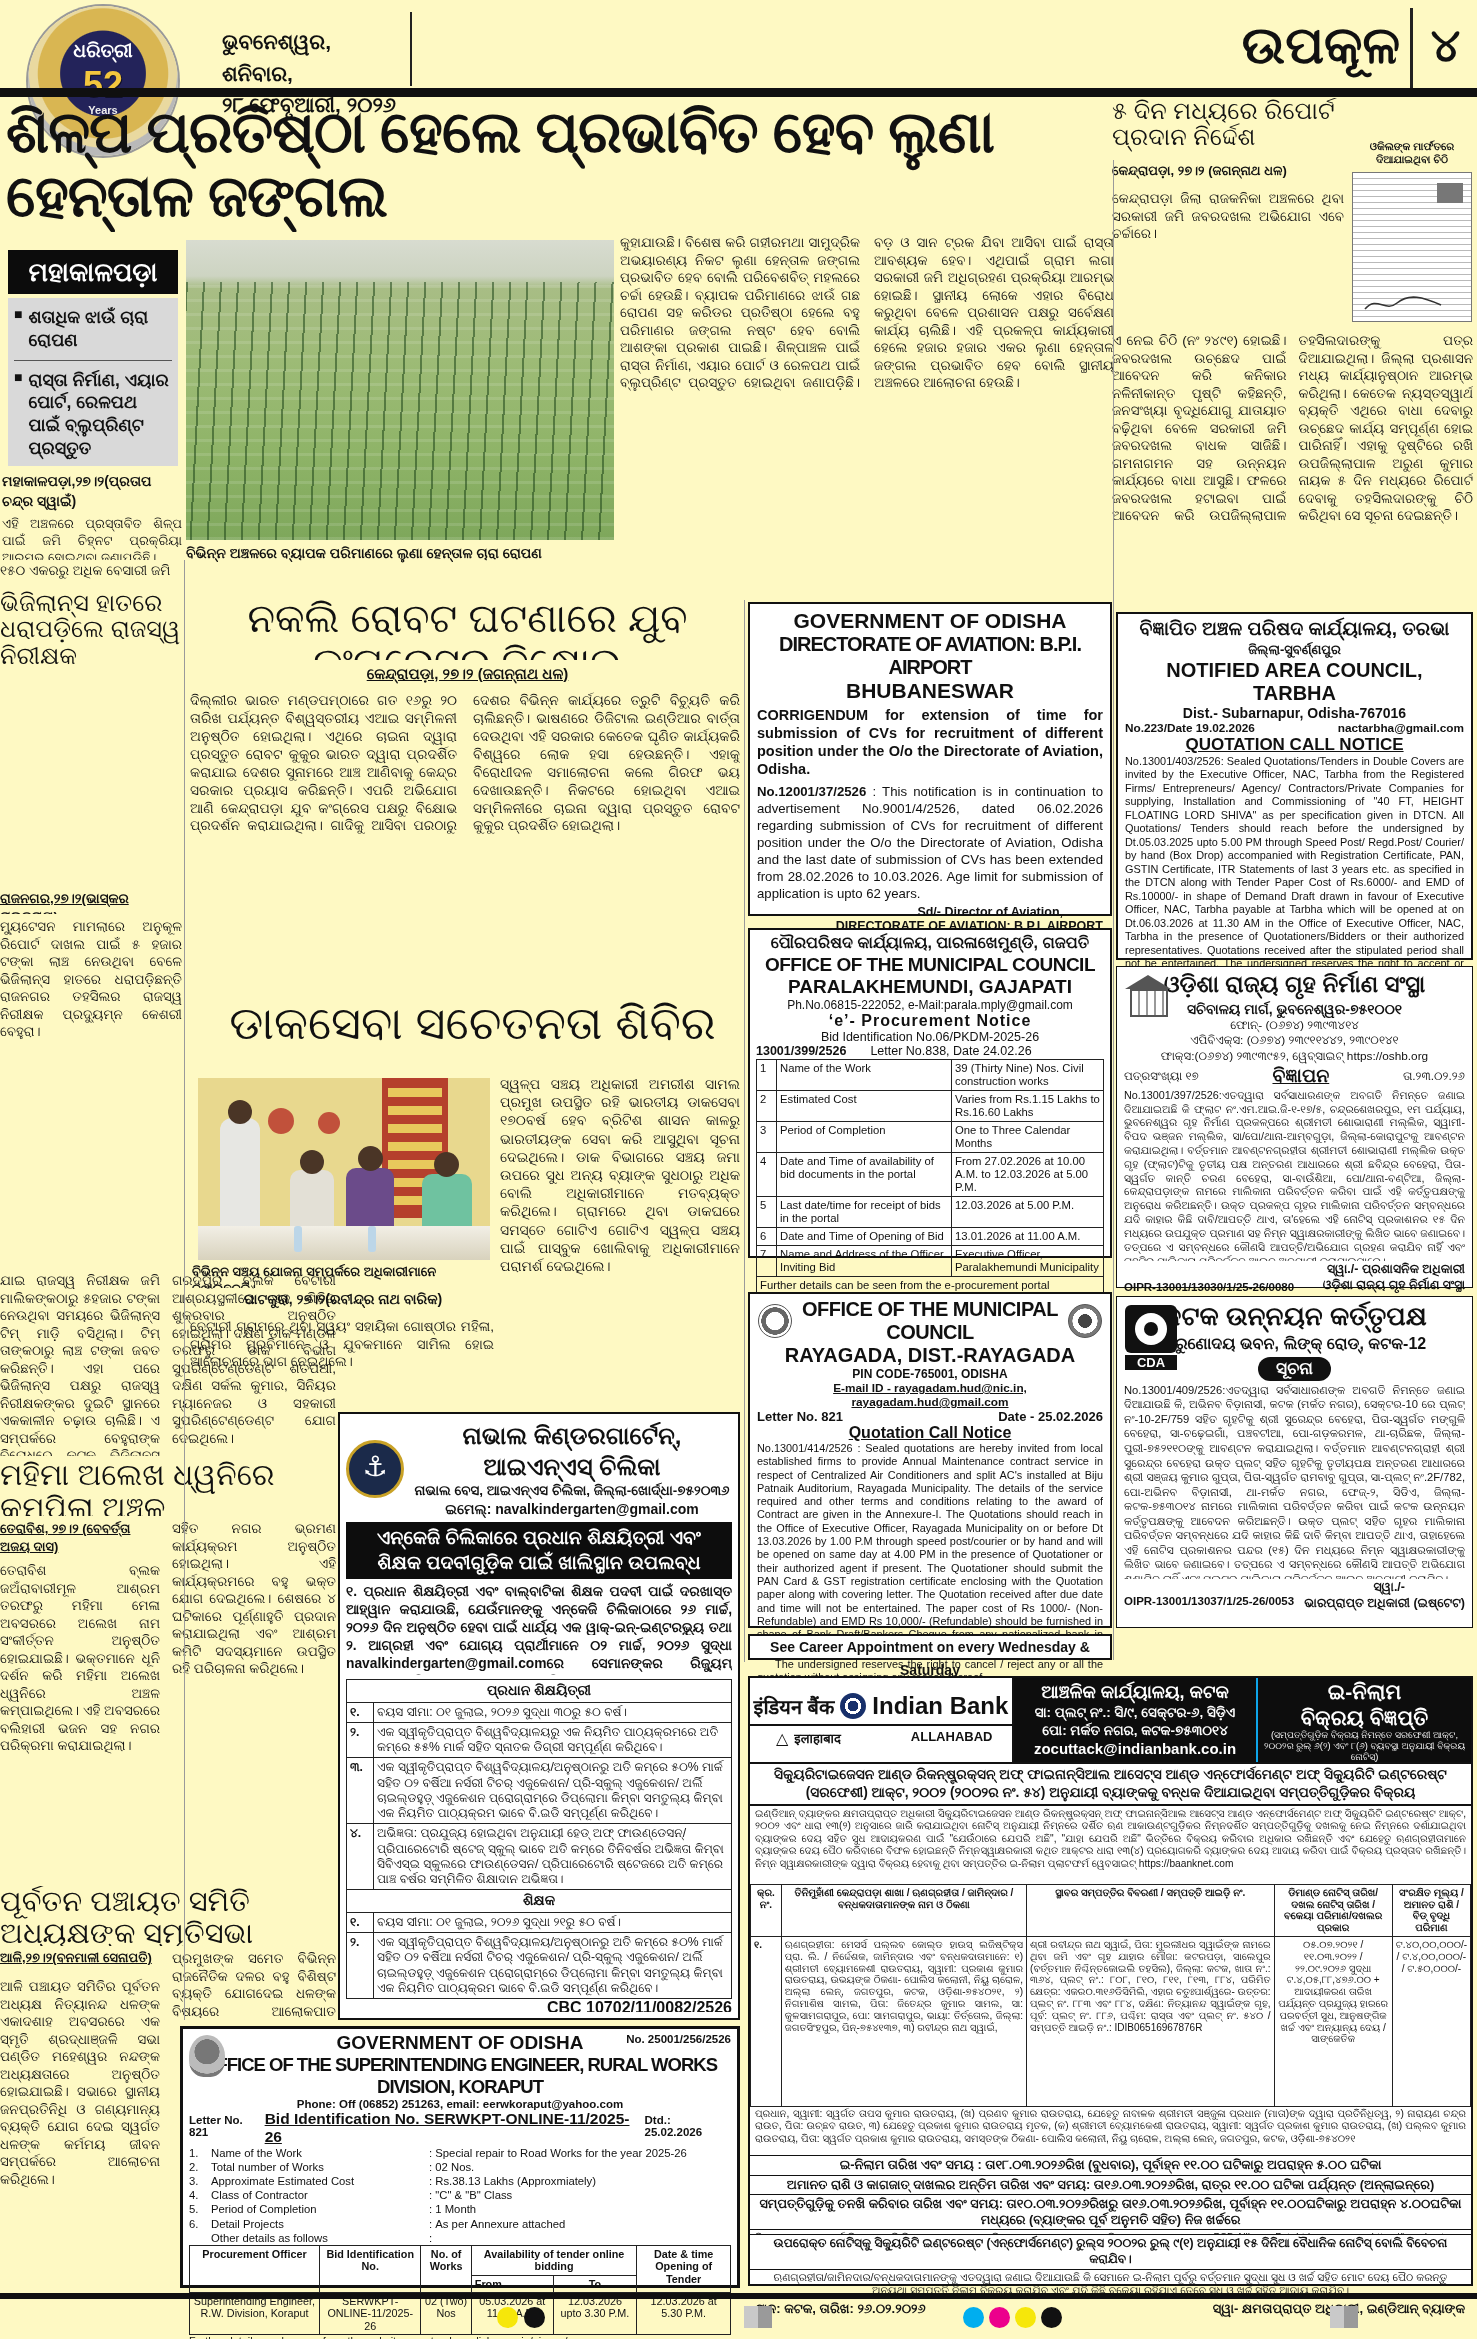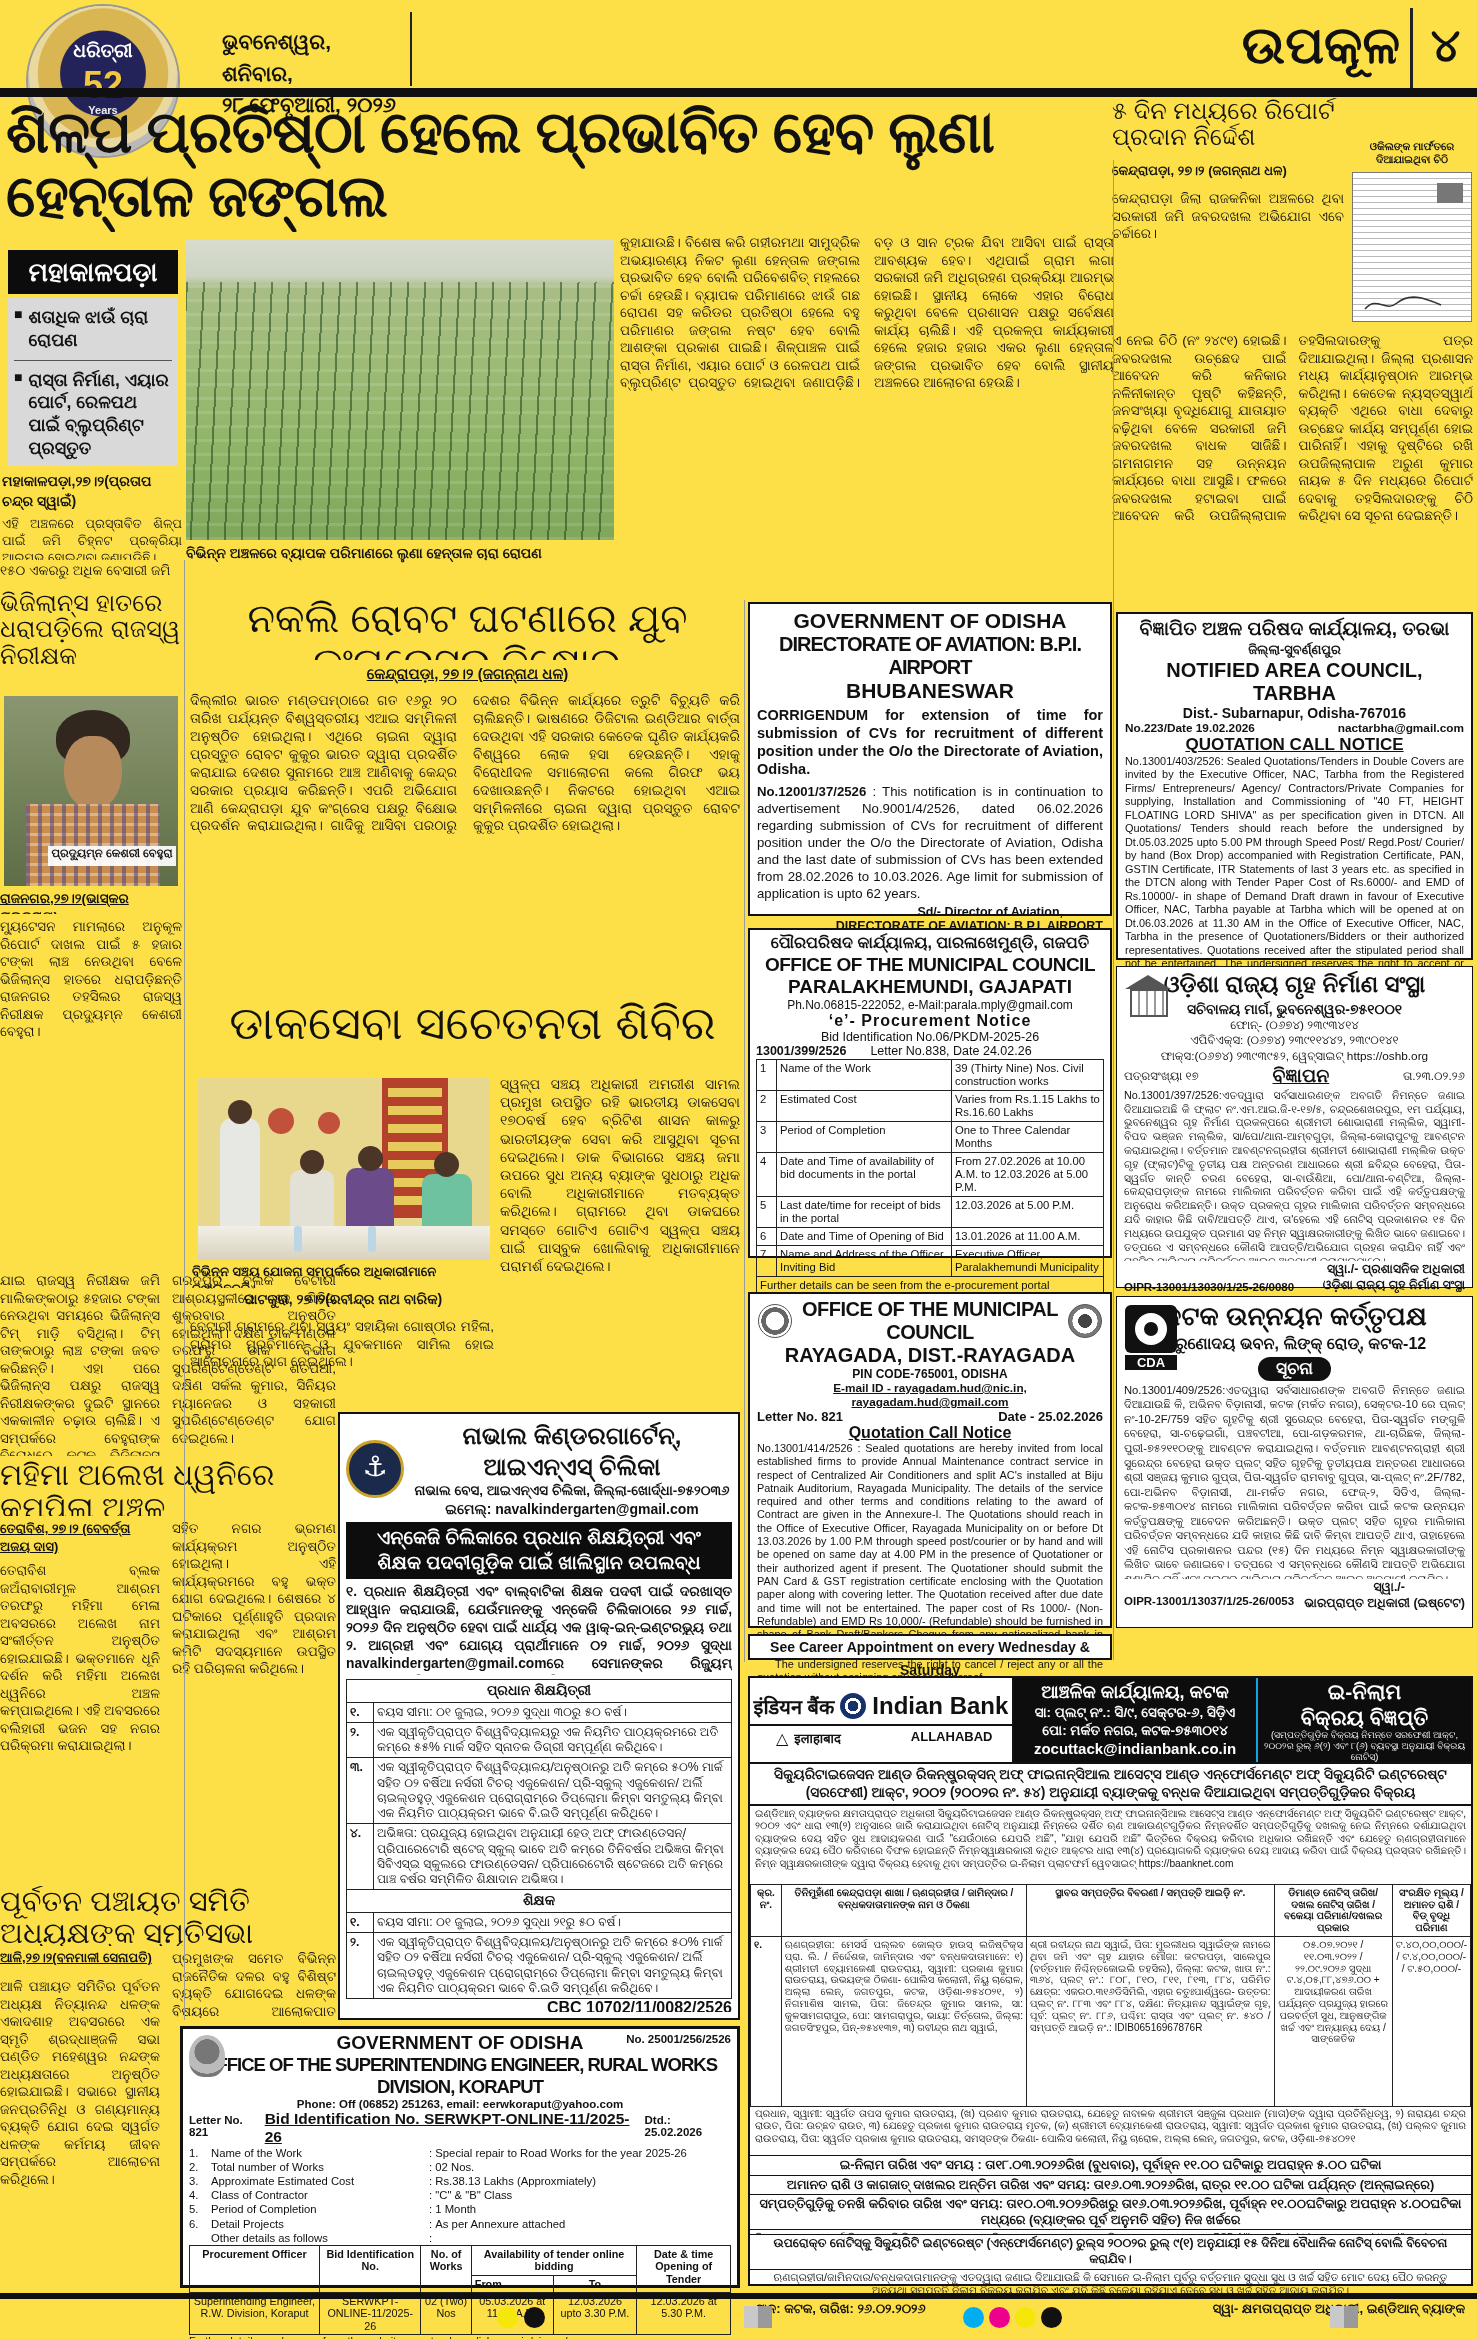--- a/index.html
+++ b/index.html
@@ -1,17 +1,17 @@
 <!DOCTYPE html>
 <html><head>
 <meta charset="utf-8">
 <style>
   html,body{margin:0;padding:0}
   body{font-family:"Liberation Sans","DejaVu Sans",sans-serif;color:#111;background:#888}
-  .page{position:relative;width:1477px;height:2339px;background:#fde047;margin:0 auto;overflow:hidden}
+  .page{position:relative;width:1477px;height:2339px;background:#fef9c3;margin:0 auto;overflow:hidden}
   .abs{position:absolute;box-sizing:border-box}
   .b{font-weight:700}.c{text-align:center}.j{text-align:justify}.r{text-align:right}
   .clip{overflow:hidden}
   .odia{line-height:1.3}
   .rule{background:#101010}
   .vline{background:#9a9a9a;width:1px}
   .box{border:2px solid #111;background:#fff}
   .hd-lead{font-size:58px;font-weight:800;line-height:1.1;letter-spacing:-1px}
   .hd-m{font-weight:400;line-height:1.1}
   .byline{font-weight:700}
@@ -91,26 +91,20 @@
   <div class="abs odia b clip" style="left:186px;top:544px;width:428px;height:24px;font-size:14px">ବିଭିନ୍ନ ଅଞ୍ଚଳରେ ବ୍ୟାପକ ପରିମାଣରେ ଲୁଣା ହେନ୍ତାଳ ଚାରା ରୋପଣ</div>
 
   <div class="abs odia body-t clip" style="left:620px;top:234px;width:494px;height:348px;column-count:2;column-gap:14px">
     <span>କୁହାଯାଉଛି। ବିଶେଷ କରି ଗହୀରମଥା ସାମୁଦ୍ରିକ ଅଭୟାରଣ୍ୟ ନିକଟ ଲୁଣା ହେନ୍ତାଳ ଜଙ୍ଗଲ ପ୍ରଭାବିତ ହେବ ବୋଲି ପରିବେଶବିତ୍ ମହଲରେ ଚର୍ଚ୍ଚା ହେଉଛି। ବ୍ୟାପକ ପରିମାଣରେ ଝାଉଁ ଗଛ ରୋପଣ ସହ କରିଡର ପ୍ରତିଷ୍ଠା ହେଲେ ବହୁ ପରିମାଣର ଜଙ୍ଗଲ ନଷ୍ଟ ହେବ ବୋଲି ଆଶଙ୍କା ପ୍ରକାଶ ପାଇଛି। ଶିଳ୍ପାଞ୍ଚଳ ପାଇଁ ରାସ୍ତା ନିର୍ମାଣ, ଏୟାର ପୋର୍ଟ ଓ ରେଳପଥ ପାଇଁ ବ୍ଲୁପ୍ରିଣ୍ଟ ପ୍ରସ୍ତୁତ ହୋଇଥିବା ଜଣାପଡ଼ିଛି।</span>
     <span> </span>
     <span>ବଡ଼ ଓ ସାନ ଟ୍ରକ ଯିବା ଆସିବା ପାଇଁ ରାସ୍ତା ଆବଶ୍ୟକ ହେବ। ଏଥିପାଇଁ ଗ୍ରାମ ଲଗା ସରକାରୀ ଜମି ଅଧିଗ୍ରହଣ ପ୍ରକ୍ରିୟା ଆରମ୍ଭ ହୋଇଛି। ସ୍ଥାନୀୟ ଲୋକେ ଏହାର ବିରୋଧ କରୁଥିବା ବେଳେ ପ୍ରଶାସନ ପକ୍ଷରୁ ସର୍ବେକ୍ଷଣ କାର୍ଯ୍ୟ ଚାଲିଛି। ଏହି ପ୍ରକଳ୍ପ କାର୍ଯ୍ୟକାରୀ ହେଲେ ହଜାର ହଜାର ଏକର ଲୁଣା ହେନ୍ତାଳ ଜଙ୍ଗଲ ପ୍ରଭାବିତ ହେବ ବୋଲି ସ୍ଥାନୀୟ ଅଞ୍ଚଳରେ ଆଲୋଚନା ହେଉଛି।</span>
   </div>
 
   <div class="abs odia body-t clip" style="left:0;top:562px;width:182px;height:26px">୧୫୦ ଏକରରୁ ଅଧିକ ବେସାରୀ ଜମି</div>
   <div class="abs odia hd-m clip" style="left:0;top:590px;width:182px;height:102px;font-size:24px">ଭିଜିଲାନ୍ସ ହାତରେ ଧରାପଡ଼ିଲେ ରାଜସ୍ୱ ନିରୀକ୍ଷକ</div>
-  <div class="abs photo-port" style="left:4px;top:696px;width:174px;height:190px">
-    <div class="abs hair" style="left:52px;top:14px;width:74px;height:56px"></div>
-    <div class="abs face" style="left:60px;top:40px;width:58px;height:74px"></div>
-    <div class="abs shirt" style="left:22px;top:108px;width:134px;height:82px"></div>
-    <div class="abs capstrip odia clip" style="right:2px;bottom:20px;width:128px;height:20px;font-size:11.5px;text-align:center">ପ୍ରଦ୍ୟୁମ୍ନ କେଶରୀ ବେହୁରା</div>
-  </div>
   <div class="abs odia byline u clip" style="left:0;top:890px;width:182px;height:24px;font-size:13.5px">ରାଜନଗର,୨୭।୨(ଭାସ୍କର ରାଉତରାୟ)</div>
   <div class="abs odia body-t clip" style="left:0;top:918px;width:182px;height:350px">ମ୍ୟୁଟେସନ ମାମଲାରେ ଅନୁକୂଳ ରିପୋର୍ଟ ଦାଖଲ ପାଇଁ ୫ ହଜାର ଟଙ୍କା ଲାଞ୍ଚ ନେଉଥିବା ବେଳେ ଭିଜିଲାନ୍ସ ହାତରେ ଧରାପଡ଼ିଛନ୍ତି ରାଜନଗର ତହସିଲର ରାଜସ୍ୱ ନିରୀକ୍ଷକ ପ୍ରଦ୍ୟୁମ୍ନ କେଶରୀ ବେହୁରା।</div>
   <div class="abs odia body-t clip" style="left:0;top:1272px;width:160px;height:184px">ଯାଇ ରାଜସ୍ୱ ନିରୀକ୍ଷକ ଜମି ମାଲିକଙ୍କଠାରୁ ୫ହଜାର ଟଙ୍କା ନେଉଥିବା ସମୟରେ ଭିଜିଲାନ୍ସ ଟିମ୍ ମାଡ଼ି ବସିଥିଲା। ଟିମ୍ ତାଙ୍କଠାରୁ ଲାଞ୍ଚ ଟଙ୍କା ଜବତ କରିଛନ୍ତି। ଏହା ପରେ ଭିଜିଲାନ୍ସ ପକ୍ଷରୁ ରାଜସ୍ୱ ନିରୀକ୍ଷକଙ୍କର ଦୁଇଟି ସ୍ଥାନରେ ଏକକାଳୀନ ଚଢ଼ାଉ ଚାଲିଛି। ଏ ସମ୍ପର୍କରେ ବେହୁରାଙ୍କ ବିରୋଧରେ କଟକ ଭିଜିଲାନ୍ସ ପିଏସ୍ ନଂ. ୯/୨୬ରେ ମାମଲା ରୁଜୁ କରାଯାଇଛି।</div>
   <div class="abs odia body-t clip" style="left:172px;top:1272px;width:164px;height:184px">ଗରଦପୁର ବ୍ଲକ ବେଟାରୀ ଆଶ୍ରୟସ୍ଥଳୀରେ ଏକ ଶିବିର ଶୁକ୍ରବାର ଅନୁଷ୍ଠିତ ହୋଇଥିଲା। ଦକ୍ଷିଣ ଡାକ ମଣ୍ଡଳ ତରଫରୁ ଡାକ ବିଭାଗ ସୁପରିଣ୍ଟେଣ୍ଡେଣ୍ଟ ଶତପଥୀ, ଦକ୍ଷିଣ ସର୍କଲ କୁମାର, ସିନିୟର ମ୍ୟାନେଜର ଓ ସହକାରୀ ସୁପରିଣ୍ଟେଣ୍ଡେଣ୍ଟ ଯୋଗ ଦେଇଥିଲେ।</div>
 
   <div class="abs odia hd-m clip" style="left:0;top:1458px;width:336px;height:58px;font-size:30px">ମହିମା ଅଲେଖ ଧ୍ୱନିରେ କମ୍ପିଲା ଅଞ୍ଚଳ</div>
   <div class="abs odia byline u clip" style="left:0;top:1520px;width:162px;height:40px;font-size:13px;line-height:1.35">ତେରାବିଶ, ୨୭।୨ (ବେବର୍ତ୍ତା ଅଜୟ ଦାସ)</div>
   <div class="abs odia body-t clip" style="left:0;top:1562px;width:160px;height:318px">ତେରାବିଶ ବ୍ଲକ ଜଅଁରାବାରୀମୂଳ ଆଶ୍ରମ ତରଫରୁ ମହିମା ମେଳା ଅବସରରେ ଅଲେଖ ନାମ ସଂକୀର୍ତ୍ତନ ଅନୁଷ୍ଠିତ ହୋଇଯାଇଛି। ଭକ୍ତମାନେ ଧୂନି ଦର୍ଶନ କରି ମହିମା ଅଲେଖ ଧ୍ୱନିରେ ଅଞ୍ଚଳ କମ୍ପାଇଥିଲେ। ଏହି ଅବସରରେ ବଲିହାରୀ ଭଜନ ସହ ନଗର ପରିକ୍ରମା କରାଯାଇଥିଲା।</div>
   <div class="abs odia body-t clip" style="left:172px;top:1520px;width:164px;height:360px">ସହିତ ନଗର ଭ୍ରମଣ କାର୍ଯ୍ୟକ୍ରମ ଅନୁଷ୍ଠିତ ହୋଇଥିଲା। ଏହି କାର୍ଯ୍ୟକ୍ରମରେ ବହୁ ଭକ୍ତ ଯୋଗ ଦେଇଥିଲେ। ଶେଷରେ ୪ ଘଟିକାରେ ପୂର୍ଣ୍ଣାହୁତି ପ୍ରଦାନ କରାଯାଇଥିଲା ଏବଂ ଆଶ୍ରମ କମିଟି ସଦସ୍ୟମାନେ ଉପସ୍ଥିତ ରହି ପରିଚାଳନା କରିଥିଲେ।</div>
 

